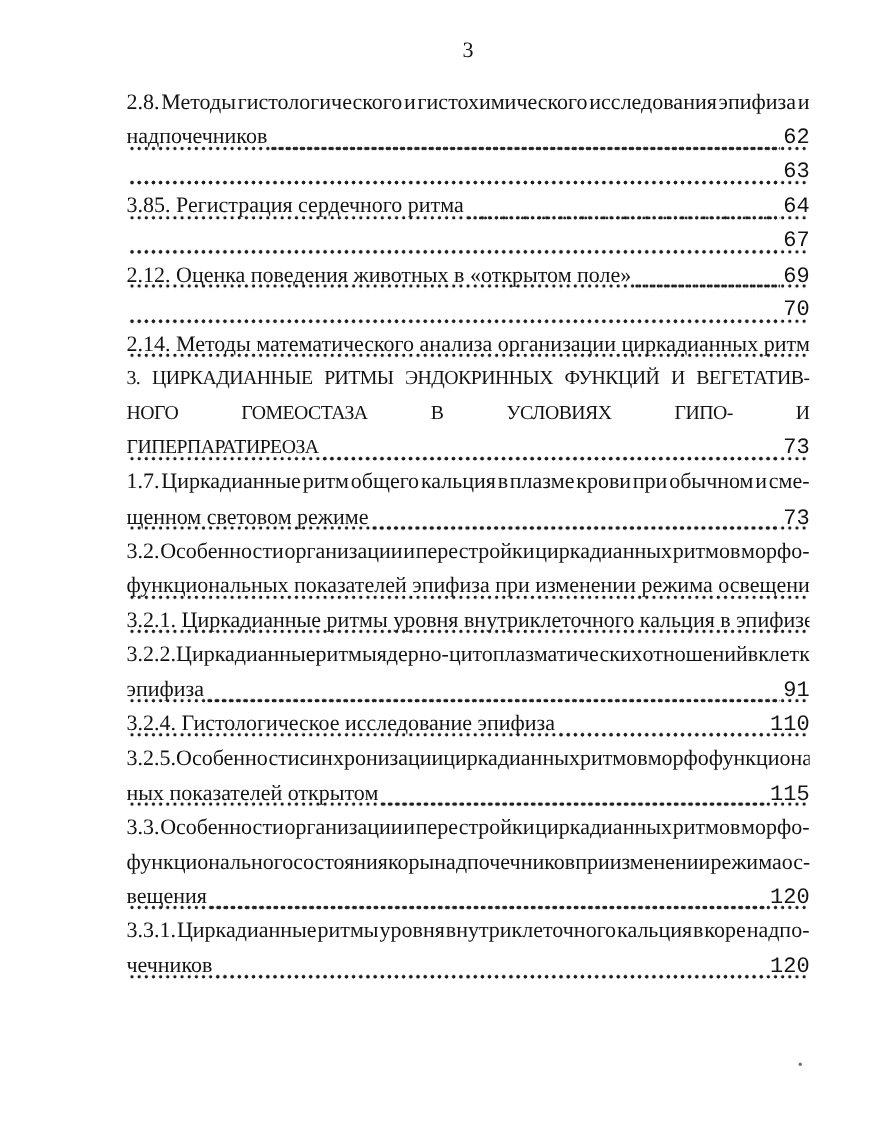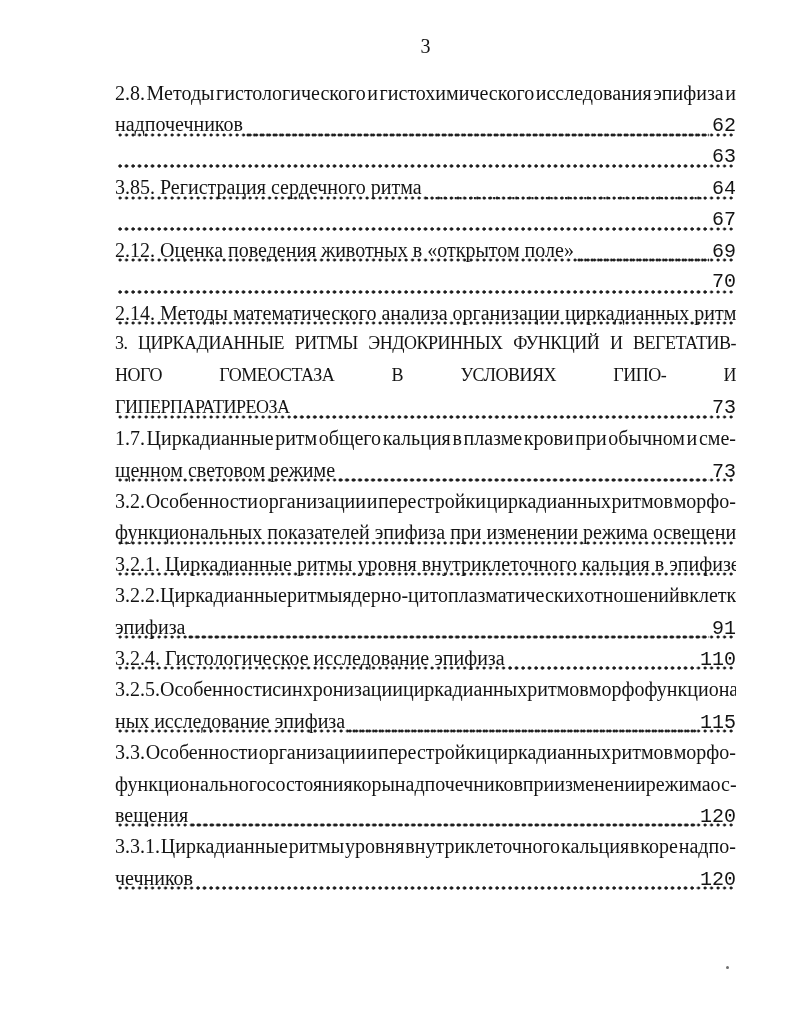--- a/index.html
+++ b/index.html
@@ -214,21 +214,21 @@
       </div>
       <div class="line justify">
         <span>3.2.5.</span>
         <span>Особенности</span>
         <span>синхронизации</span>
         <span>циркадианных</span>
         <span>ритмов</span>
         <span>морфофункциональ-</span>
       </div>
       <div class="line leader">
-        <span class="t">ных исследование эпифиза</span>
+        <span class="t">ных показателей открытом</span>
         <span class="leader"></span>
         <span class="pg">115</span>
       </div>
       <div class="line justify">
         <span>3.3.</span>
         <span>Особенности</span>
         <span>организации</span>
         <span>и</span>
         <span>перестройки</span>
         <span>циркадианных</span>

